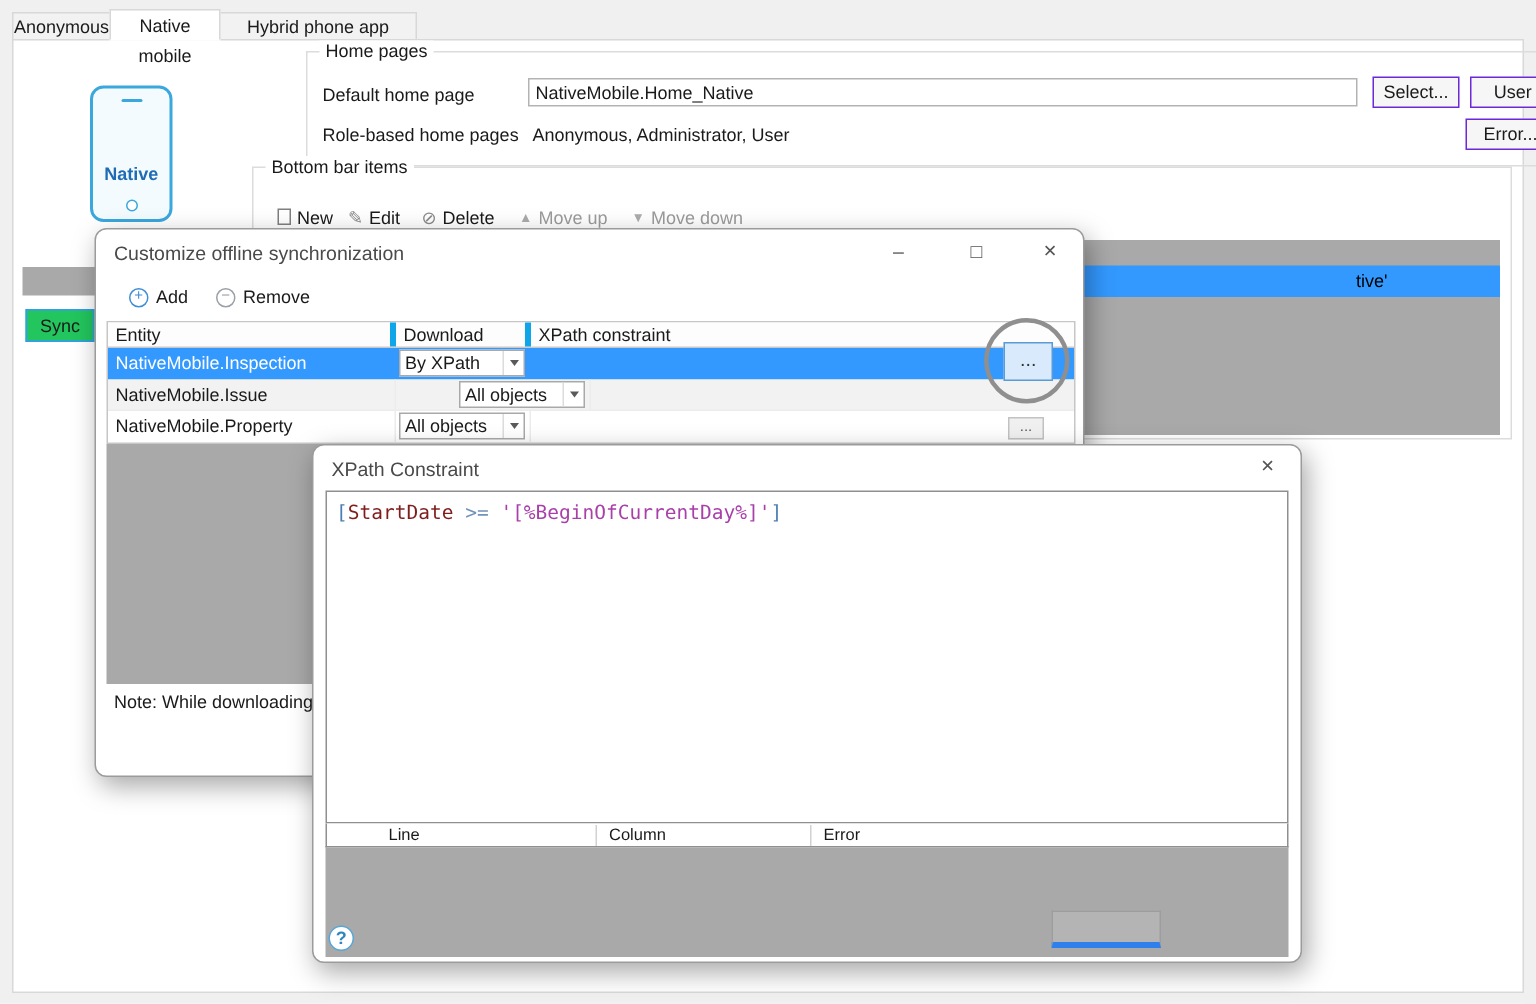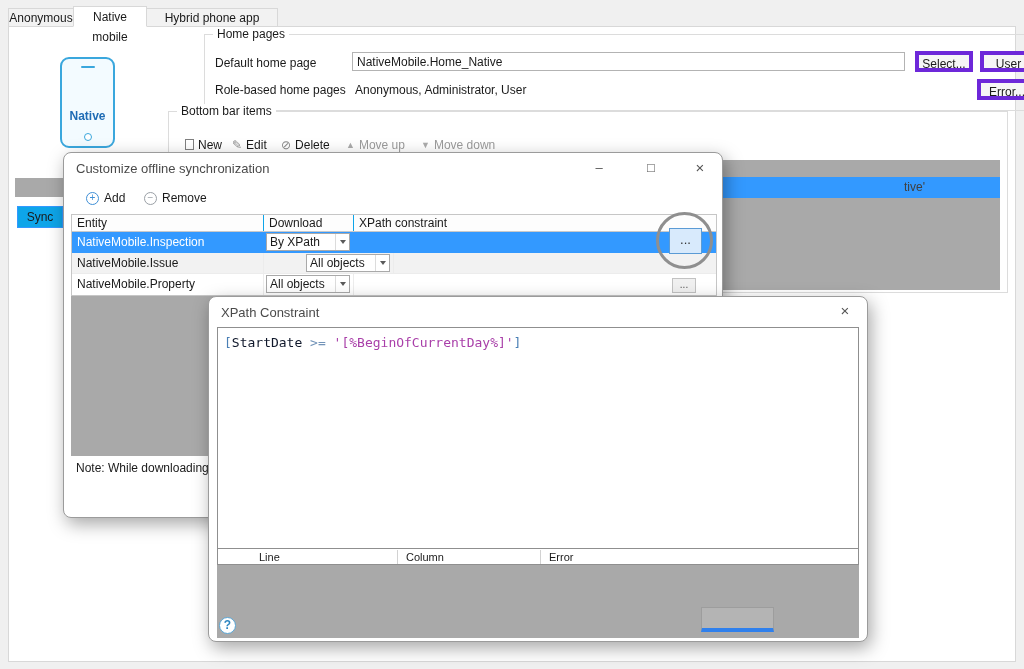--- a/index.html
+++ b/index.html
@@ -27,21 +27,21 @@
   [data-name="phone-home-button"]{ position:absolute; left:50%; margin-left:-4px; bottom:5px; width:8px; height:8px;
          border:1px solid #3aa7dd; border-radius:50%; background:#fff; }
   
   .group { position:absolute; border:1px solid #dcdcdc; }
   .legend { position:absolute; top:-8px; left:8px; background:#fff; padding:0 4px; font-size:12px; white-space:nowrap; }
   [data-name="home-pages-group"]{ left:168px; top:34px; width:840px; height:77px;margin-left:36px; }
   [data-name="bottom-bar-items-group"]{ left:168px; top:111px; width:840px; height:182px; }
   .lbl { position:absolute; font-size:12px; white-space:nowrap; }
   .txt { position:absolute; border:1px solid #b3b3b3; font:12px "Liberation Sans",sans-serif; padding:0 4px;
          background:#fff; color:#1a1a1a; }
-  .btn { position:absolute; background:#f6f6f6; border:4px solid #6d28d9; font-size:12px; text-align:center;
+  .btn { position:absolute; background:#f6f6f6; border:1px solid #6d28d9; font-size:12px; text-align:center;
          line-height:19px; cursor:default; }
   [data-name="default-home-page-label"]{ left:10px; top:21px; }
   [data-name="default-home-page-input"]{ left:147px; top:17px; width:553px; height:19px; }
   [data-name="select-button"]{ left:710px; top:16px; width:58px; height:21px; }
   [data-name="show-button"]{ left:775px; top:16px; width:57px; height:21px; }
   [data-name="role-based-home-pages-label"]{ left:10px; top:48px; }
   [data-name="role-based-home-pages-value"]{ left:150px; top:48px; }
   [data-name="edit-button"]{ left:772px; top:44px; width:60px; height:21px; }
   
   .titem { position:absolute; top:24px; display:flex; align-items:center; gap:4px; height:17px; white-space:nowrap; }
@@ -50,23 +50,23 @@
   [data-name="toolbar-edit-button"]{ left:63px; }
   [data-name="toolbar-delete-button"]{ left:112px; }
   [data-name="toolbar-move-up-button"]{ left:177px; }
   [data-name="toolbar-move-down-button"]{ left:252px; }
   [data-name="new-page-icon"]{ display:inline-block; width:9px; height:11px; border:1px solid #7f7f7f; background:#fff; }
   [data-name="edit-pencil-icon"]{ color:#8a8a8a; font-size:12px; }
   [data-name="delete-icon"]{ color:#8a8a8a; font-size:12px; }
   [data-name="move-up-icon"], [data-name="move-down-icon"]{ color:#ababab; font-size:9px; }
   [data-name="bottom-bar-grid"]{ position:absolute; left:8px; top:48px; width:823px; height:130px; background:#a9a9a9; }
   [data-name="selected-bottom-bar-row"]{ position:absolute; left:0; top:17px; width:100%; height:21px; background:#3399ff; }
-  [data-name="selected-row-text"]{ position:absolute; left:727px; top:3px; color:#404040; font-size:12px; }
+  [data-name="selected-row-text"]{ position:absolute; left:727px; top:3px; color:#000000; font-size:12px; }
   [data-name="left-panel-row"]{ position:absolute; left:15px; top:178px; width:150px; height:19px; background:#a9a9a9; }
-  [data-name="sync-button"]{ position:absolute; left:17px; top:206px; width:46px; height:22px; background:#0ea5e9;
+  [data-name="sync-button"]{ position:absolute; left:17px; top:206px; width:46px; height:22px; background:#22c55e;
          border:1px solid #3399ff; text-align:center; line-height:20px; }
   
   .dialog { position:absolute; background:#fff; border:1px solid #9b9b9b; border-radius:8px; overflow:hidden;
          box-shadow: 3px 6px 18px rgba(0,0,0,0.35); }
   [data-name="sync-dialog"]{ left:63px; top:152px; width:660px; height:366px; z-index:10; }
   [data-name="xpath-dialog"]{ left:208px; top:296px; width:660px; height:346px; z-index:20; }
   .dlg-title { position:absolute; left:12px; top:8px; font-size:13px; color:#4a4a4a; white-space:nowrap; }
   .winbtn { position:absolute; top:0; width:34px; height:30px; text-align:center; line-height:30px; color:#555;
          font-size:13px; cursor:default; }
   [data-name="minimize-button"]{ left:518px; }
@@ -78,21 +78,21 @@
   [data-name="add-button"]{ left:22px; }
   [data-name="remove-button"]{ left:80px; }
   .ic-circle { width:13px; height:13px; border-radius:50%; display:inline-flex; align-items:center;
          justify-content:center; font-size:10px; line-height:1; }
   [data-name="add-icon"]{ border:1px solid #3f8fd6; color:#3f8fd6; }
   [data-name="remove-icon"]{ border:1px solid #9aa0a6; color:#9aa0a6; }
   
   [data-name="entity-table"]{ position:absolute; left:7px; top:61px; width:646px; height:82px;
          border:1px solid #c6c6c6; background:#fff; }
   .thead { display:flex; height:17px; border-bottom:1px solid #c9c9c9; background:#fdfdfd; }
-  .th { font-size:12px; padding-left:5px; line-height:16px; border-right:1px solid #0ea5e9; }
+  .th { font-size:12px; padding-left:5px; line-height:16px; border-right:4px solid #0ea5e9; }
   .th:last-child, .td:last-child { border-right:none; }
   .c1 { width:192px; } .c2 { width:90px; } .c3 { flex:1; }
   .trow { display:flex; height:21px; border-bottom:1px solid #ececec; position:relative; }
   .trow:last-child { border-bottom:none; }
   .td { font-size:12px; line-height:20px; padding-left:5px; border-right:1px solid #ececec; overflow:hidden; white-space:nowrap; }
   .trow.sel { background:#3399ff; color:#fff; border-bottom:none; height:21px; }
   .trow.sel .td { border-right-color:transparent; }
   .trow.alt { background:#f2f2f2;gap:40px; }
   .td.cbo-cell { padding:0; }
   .combo { position:relative; margin:1px 0 0 2px; width:84px; height:18px; background:#fff;
@@ -264,21 +264,21 @@
     <div data-name="sync-note">Note: While downloading o</div>
   </div>
 
   <div class="dialog" data-name="xpath-dialog">
     <div class="dlg-title" data-name="xpath-dialog-title">XPath Constraint</div>
     <div class="winbtn" data-name="xpath-close-button">
       <span data-name="close-icon">×</span>
     </div>
 
     <div data-name="xpath-editor">
-      <div data-name="xpath-code-line"><span style="color: rgb(74, 127, 181);">[</span><span style="color: #0f172a;">StartDate</span><span style="color: rgb(114, 147, 184);"> &gt;= </span><span style="color: rgb(169, 63, 169);">'[%BeginOfCurrentDay%]'</span><span style="color: rgb(74, 127, 181);">]</span></div>
+      <div data-name="xpath-code-line"><span style="color: rgb(74, 127, 181);">[</span><span style="color: #7f1d1d;">StartDate</span><span style="color: rgb(114, 147, 184);"> &gt;= </span><span style="color: rgb(169, 63, 169);">'[%BeginOfCurrentDay%]'</span><span style="color: rgb(74, 127, 181);">]</span></div>
     </div>
 
     <div data-name="error-table-header">
       <div class="eth e0" data-name="error-col-marker"></div>
       <div class="eth e1" data-name="error-col-line">Line</div>
       <div class="eth e2" data-name="error-col-column">Column</div>
       <div class="eth e3" data-name="error-col-error">Error</div>
     </div>
     <div data-name="errors-empty-area"></div>
 

